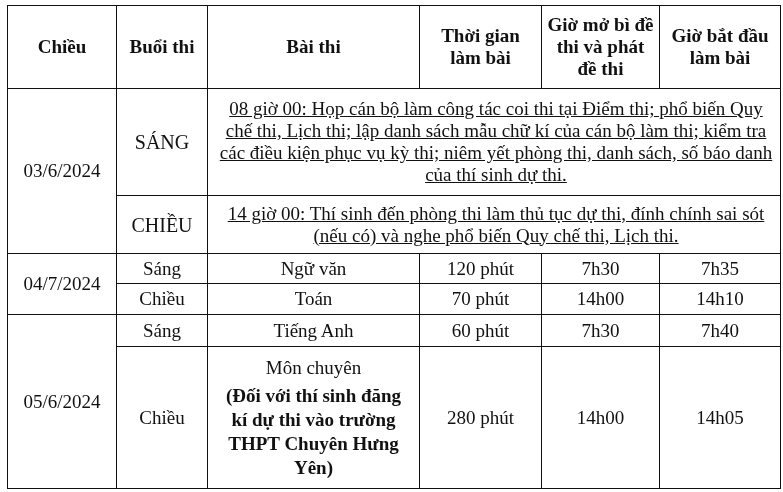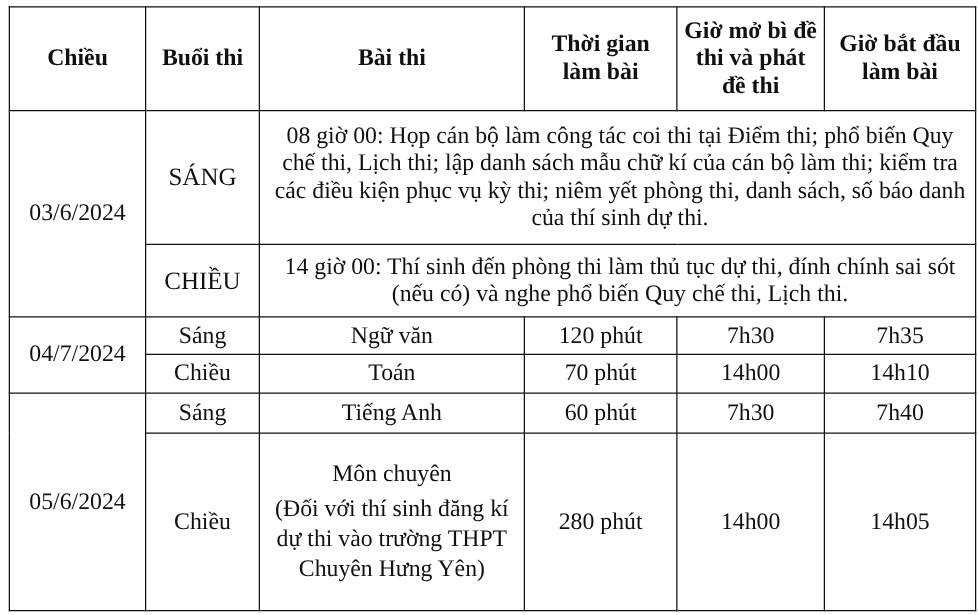--- a/index.html
+++ b/index.html
@@ -3,23 +3,23 @@
 <meta charset="utf-8">
 <style>
   html, body { margin: 0; padding: 0; background: #ffffff; }
   body { width: 783px; height: 492px; position: relative; overflow: hidden;
          font-family: "Liberation Serif", "DejaVu Serif", serif; color: #111; }
   table.sched { position: absolute; left: 7px; top: 5px; border-collapse: collapse;
                 table-layout: fixed; width: 773px; }
   table.sched td, table.sched th { border: 1.5px solid #111; padding: 0 4px;
                 font-size: 19px; line-height: 22px; text-align: center; vertical-align: middle; }
   table.sched th { font-weight: bold; height: 82px; }
-  .desc { text-align: right; padding: 2px 4px 2px 8px !important; }
+  .desc { text-align: right; padding: 2px 4px 2px 8px !important; text-decoration: underline; }
   .b { font-weight: normal; }
-  .note { display: block; font-weight: normal; }
+  .note { display: block; font-weight: bold; }
 </style>
 </head>
 <body>
 
 <table class="sched">
   <colgroup>
     <col style="width:109px">
       <col style="width:91px">
       <col style="width:212px">
     <col style="width:122px">

